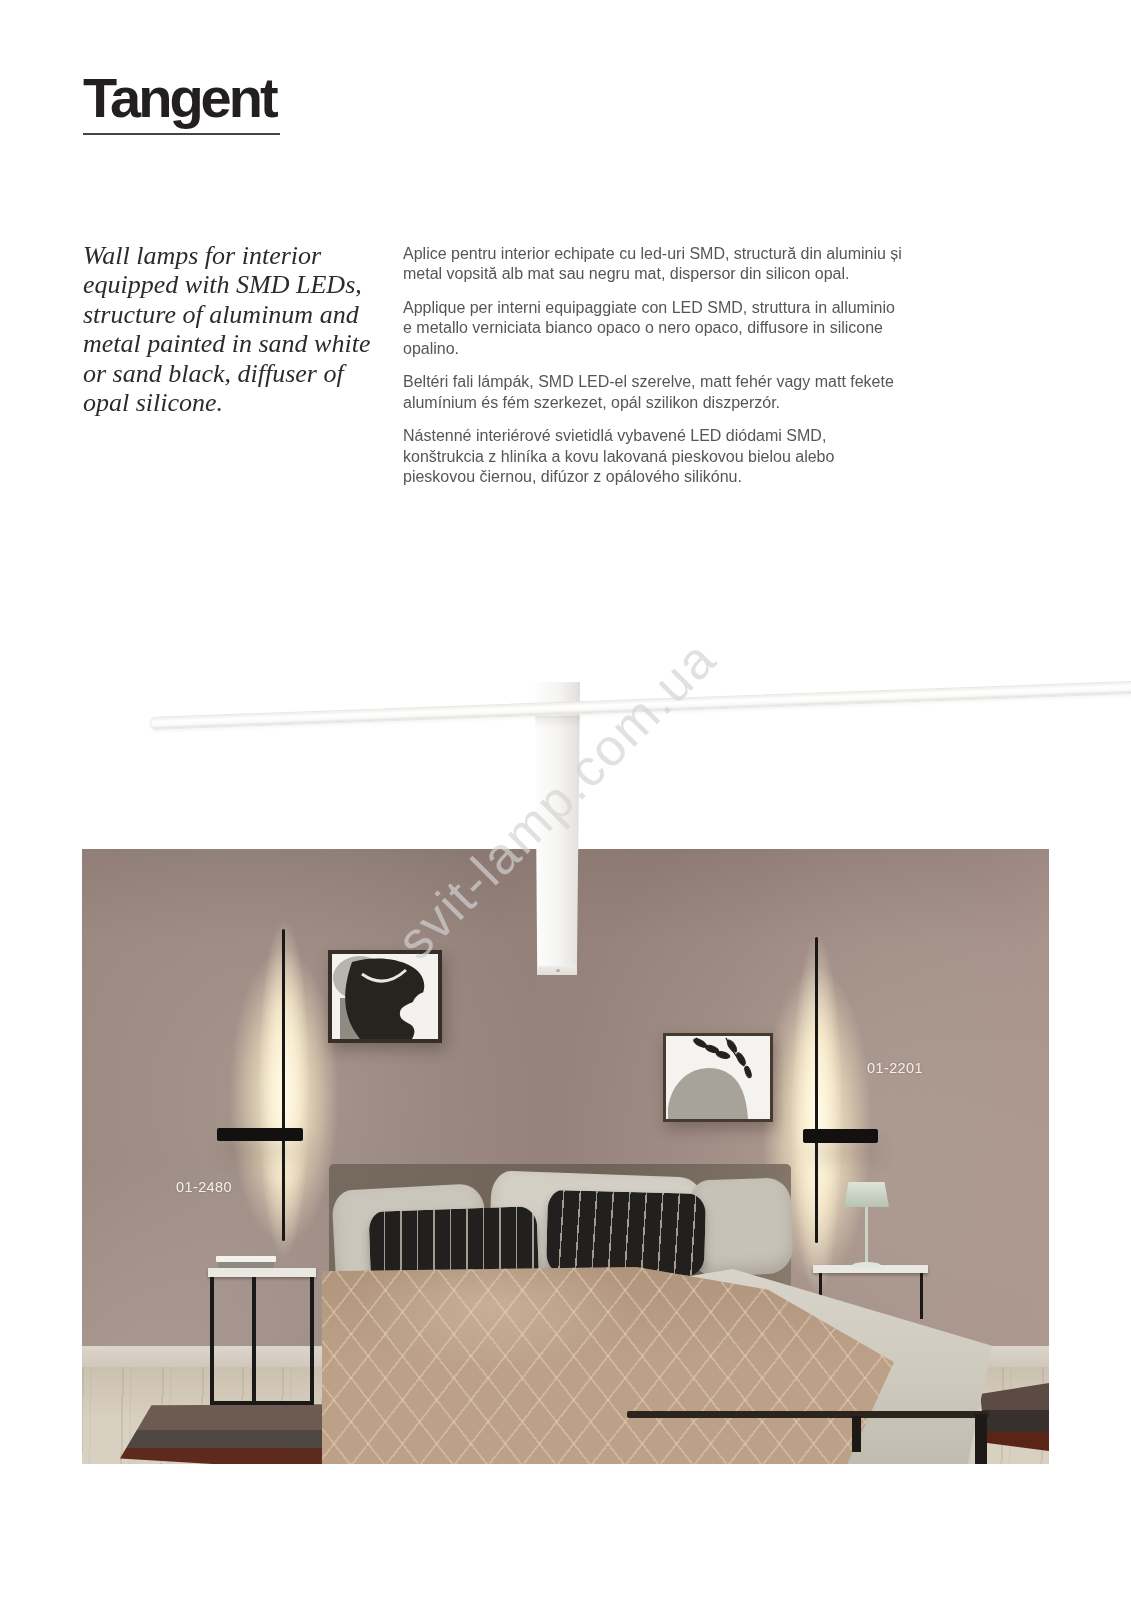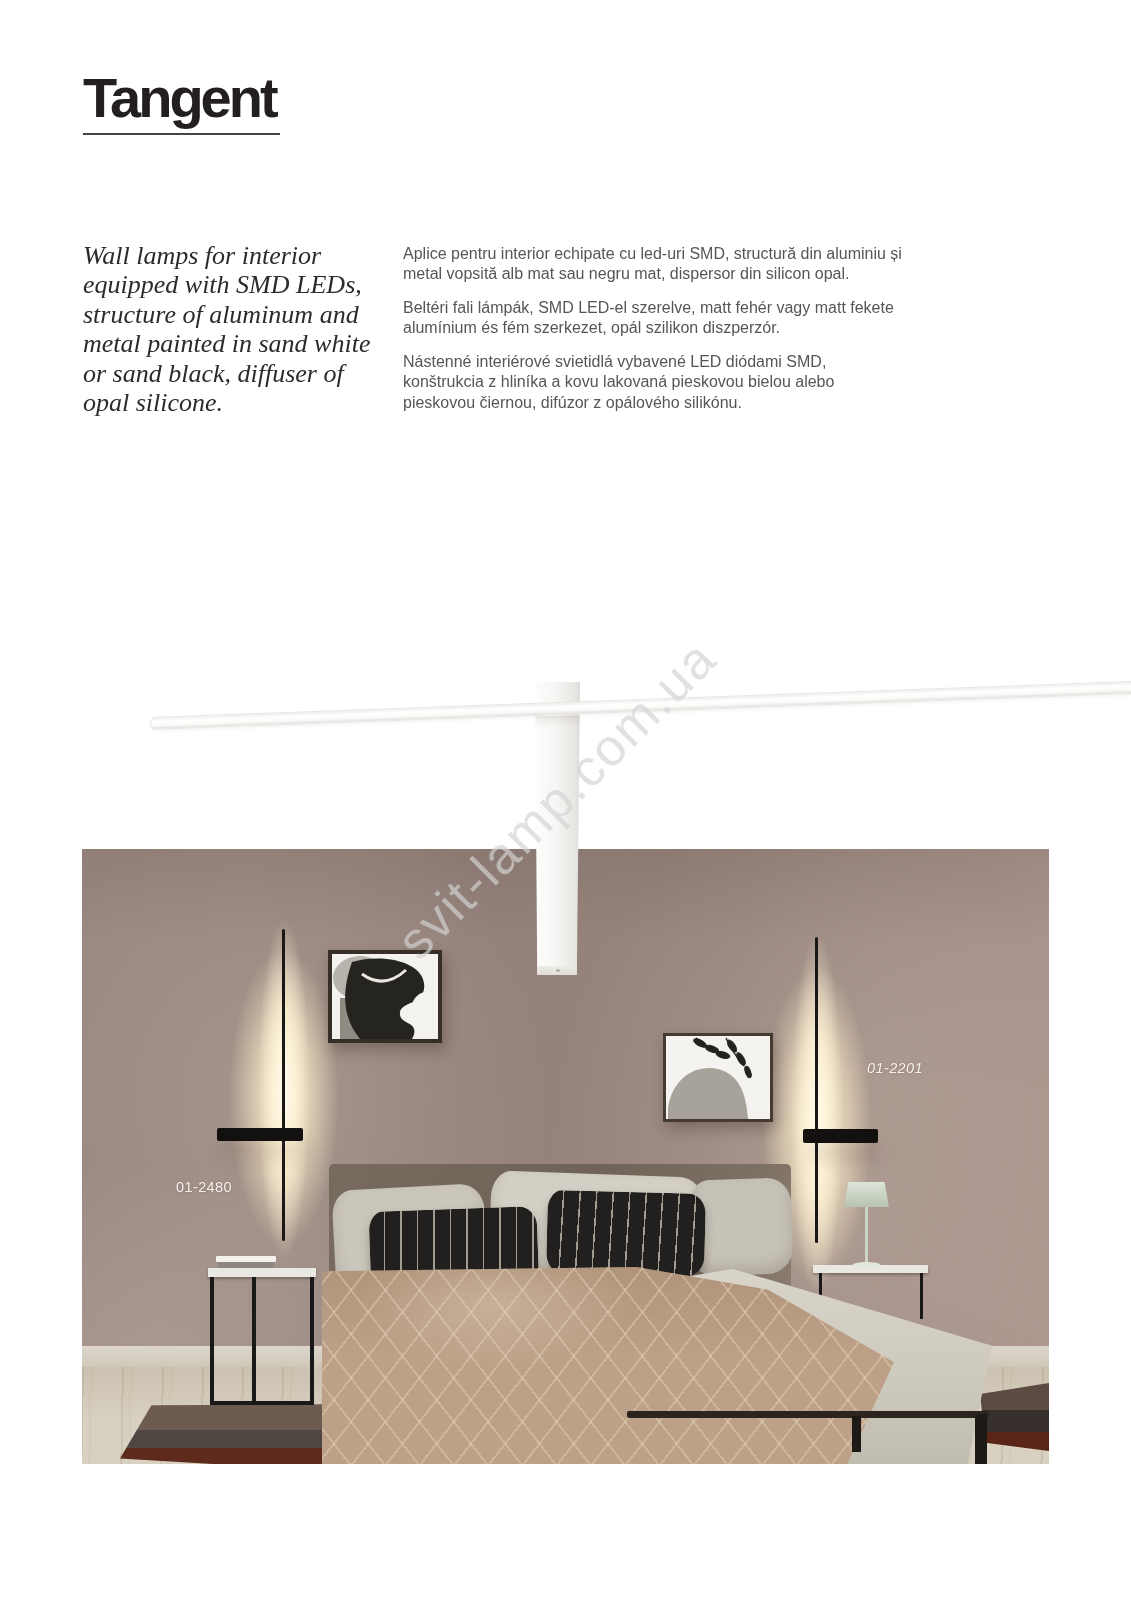--- a/index.html
+++ b/index.html
@@ -146,20 +146,21 @@
 <body>
 
 <div class="page">
 
   <h1 class="title">Tangent</h1>
 
   <div class="lead">Wall lamps for interior equipped with SMD LEDs, structure of aluminum and metal painted in sand white or sand black, diffuser of opal silicone.</div>
 
   <div class="translations">
     <p>Aplice pentru interior echipate cu led-uri SMD, structură din aluminiu și metal vopsită alb mat sau negru mat, dispersor din silicon opal.</p>
+    <p>Applique per interni equipaggiate con LED SMD, struttura in alluminio e metallo verniciata bianco opaco o nero opaco, diffusore in silicone opalino.</p>
     <p>Beltéri fali lámpák, SMD LED-el szerelve, matt fehér vagy matt fekete alumínium és fém szerkezet, opál szilikon diszperzór.</p>
     <p>Nástenné interiérové svietidlá vybavené LED diódami SMD, konštrukcia z hliníka a kovu lakovaná pieskovou bielou alebo pieskovou čiernou, difúzor z opálového silikónu.</p>
   </div>
 
   <div class="photo">
 
     <div class="glow" style="left:128px;top:48px;width:148px;height:400px;"></div>
     <div class="glow-core" style="left:176px;top:70px;width:52px;height:340px;"></div>
     <div class="glow" style="left:661px;top:62px;width:148px;height:430px;"></div>
     <div class="glow-core" style="left:709px;top:86px;width:52px;height:360px;"></div>
@@ -224,21 +225,21 @@
 
     <div class="book" style="left:134px;top:407px;width:60px;height:6px;background:#f4f2ec;"></div>
     <div class="book" style="left:136px;top:413px;width:56px;height:6px;background:#8e8881;"></div>
     <div class="side-table-top" style="left:126px;top:419px;width:108px;height:9px;"></div>
     <div class="table-line" style="left:128px;top:428px;width:4px;height:128px;"></div>
     <div class="table-line" style="left:228px;top:428px;width:4px;height:128px;"></div>
     <div class="table-line" style="left:170px;top:428px;width:4px;height:126px;"></div>
     <div class="table-line" style="left:128px;top:552px;width:104px;height:4px;"></div>
 
     <div class="code-label" style="left:94px;top:330px;">01-2480</div>
-    <div class="code-label" style="left:785px;top:211px;font-style:italic;">01-2201</div>
+    <div class="code-label" style="left:785px;top:211px;">01-2201</div>
   </div>
 
   <div class="mount">
     <div class="mount-shadow"></div>
     <div class="mount-foot"></div>
     <div class="mount-dot"></div>
   </div>
   <div class="bar"></div>
 
   <div class="watermark">svit-lamp.com.ua</div>

